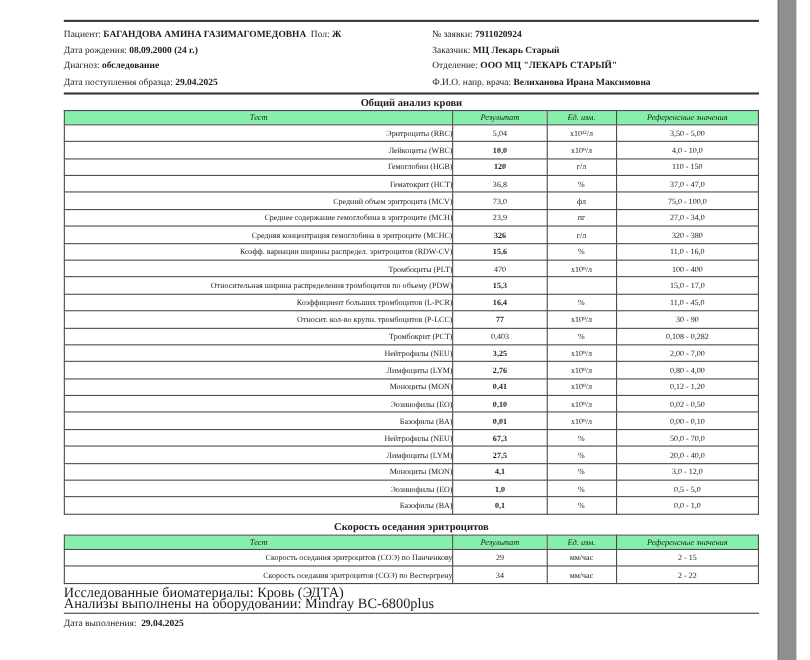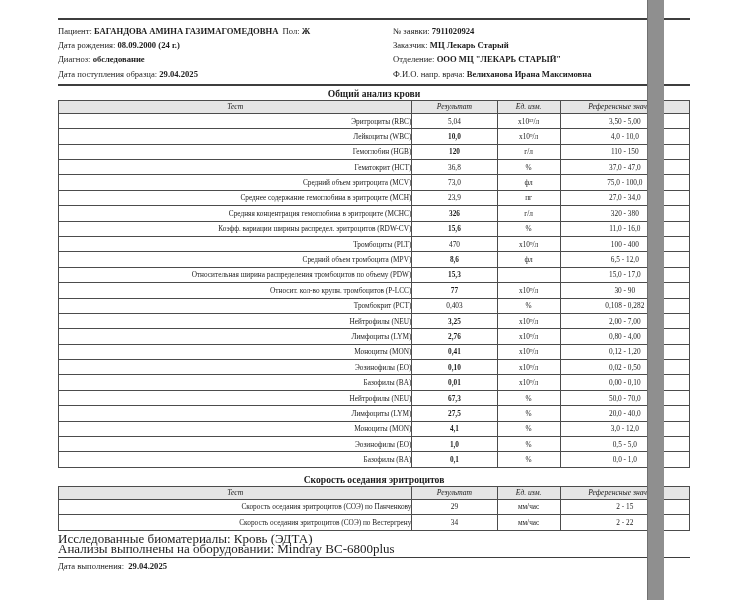--- a/index.html
+++ b/index.html
@@ -1,34 +1,34 @@
 <!DOCTYPE html>
 <html><head>
 <meta charset="utf-8">
 <style>
   * { margin:0; padding:0; box-sizing:border-box; }
   html,body { width:736px; height:600px; background:#ffffff; overflow:hidden; }
   body { font-family:"Liberation Serif","DejaVu Serif",serif; color:#1c1c1c; }
-  .page { position:relative; width:664px; height:600px; background:#fff; }
+  .page { position:relative; width:724px; height:600px; background:#fff; }
   .scrollstrip { position:absolute; right:0; top:0; width:17px; height:600px;
                  background:#8f8f8f; border-left:1px solid #6f6f6f; }
   .content { position:absolute; left:58px; top:0; width:632px; }
   .rule { border-top:2px solid #3d3d3d; }
   .rule.top { margin-top:18px; }
   .rule.thin { border-top:1px solid #3d3d3d; }
   .hdr { display:flex; padding:4px 0 3px 0; font-size:8.6px; line-height:14.2px; }
   .hcol.left { width:53%; }
   .hcol.right { width:47%; }
   .kv .k { font-weight:normal; }
   .kv .v { font-weight:bold; }
   .kv .k2 { margin-left:2px; }
   .tbl-title { text-align:center; font-weight:bold; font-size:9.6px; padding:2px 0 1px 0; }
   table { width:100%; border-collapse:collapse; table-layout:fixed; }
   th, td { border:1px solid #4c4c4c; overflow:hidden; white-space:nowrap; }
-  thead th { background:#e5e5e5; font-style:italic; font-weight:normal;
+  thead th { background:#86efac; font-style:italic; font-weight:normal;
              font-size:7.6px; height:13px; text-align:center; }
   tbody td { font-size:7.3px; height:15.4px; text-align:center; }
   td.c-test { text-align:right; padding-left:3px; }
   td.c-res { font-weight:bold; }
   td.c-res.abn { font-weight:normal; }
   col.w-test { width:56%; } col.w-res { width:13.5%; }
   col.w-unit { width:10%; } col.w-ref { width:20.5%; }
   #ses-block { margin-top:4px; }
   .footnotes { text-align:left; font-size:13px; line-height:10.5px; margin:3px 0 2px 0; }
   .dateline { font-size:8.6px; padding:3px 0 2px 0; }
@@ -159,34 +159,34 @@
   </tr>
 
 
   <tr>
     <td class="c-test">Тромбоциты (PLT)</td>
     <td class="c-res abn">470</td>
     <td class="c-unit">х10⁹/л</td>
     <td class="c-ref">100 - 400</td>
   </tr>
 
-  <tr>
-    <td class="c-test">Средний объем тромбоцита (MPV)</td>
-    <td class="c-res">8,6</td>
-    <td class="c-unit">фл</td>
-    <td class="c-ref">6,5 - 12,0</td>
-  </tr>
 
   <tr>
     <td class="c-test">Относительная ширина распределения тромбоцитов по объему (PDW)</td>
     <td class="c-res">15,3</td>
     <td class="c-unit"></td>
     <td class="c-ref">15,0 - 17,0</td>
   </tr>
 
+  <tr>
+    <td class="c-test">Коэффициент больших тромбоцитов (L-PCR)</td>
+    <td class="c-res">16,4</td>
+    <td class="c-unit">%</td>
+    <td class="c-ref">11,0 - 45,0</td>
+  </tr>
 
   <tr>
     <td class="c-test">Относит. кол-во крупн. тромбоцитов (P-LCC)</td>
     <td class="c-res">77</td>
     <td class="c-unit">х10⁹/л</td>
     <td class="c-ref">30 - 90</td>
   </tr>
 
   <tr>
     <td class="c-test">Тромбокрит (PCT)</td>

